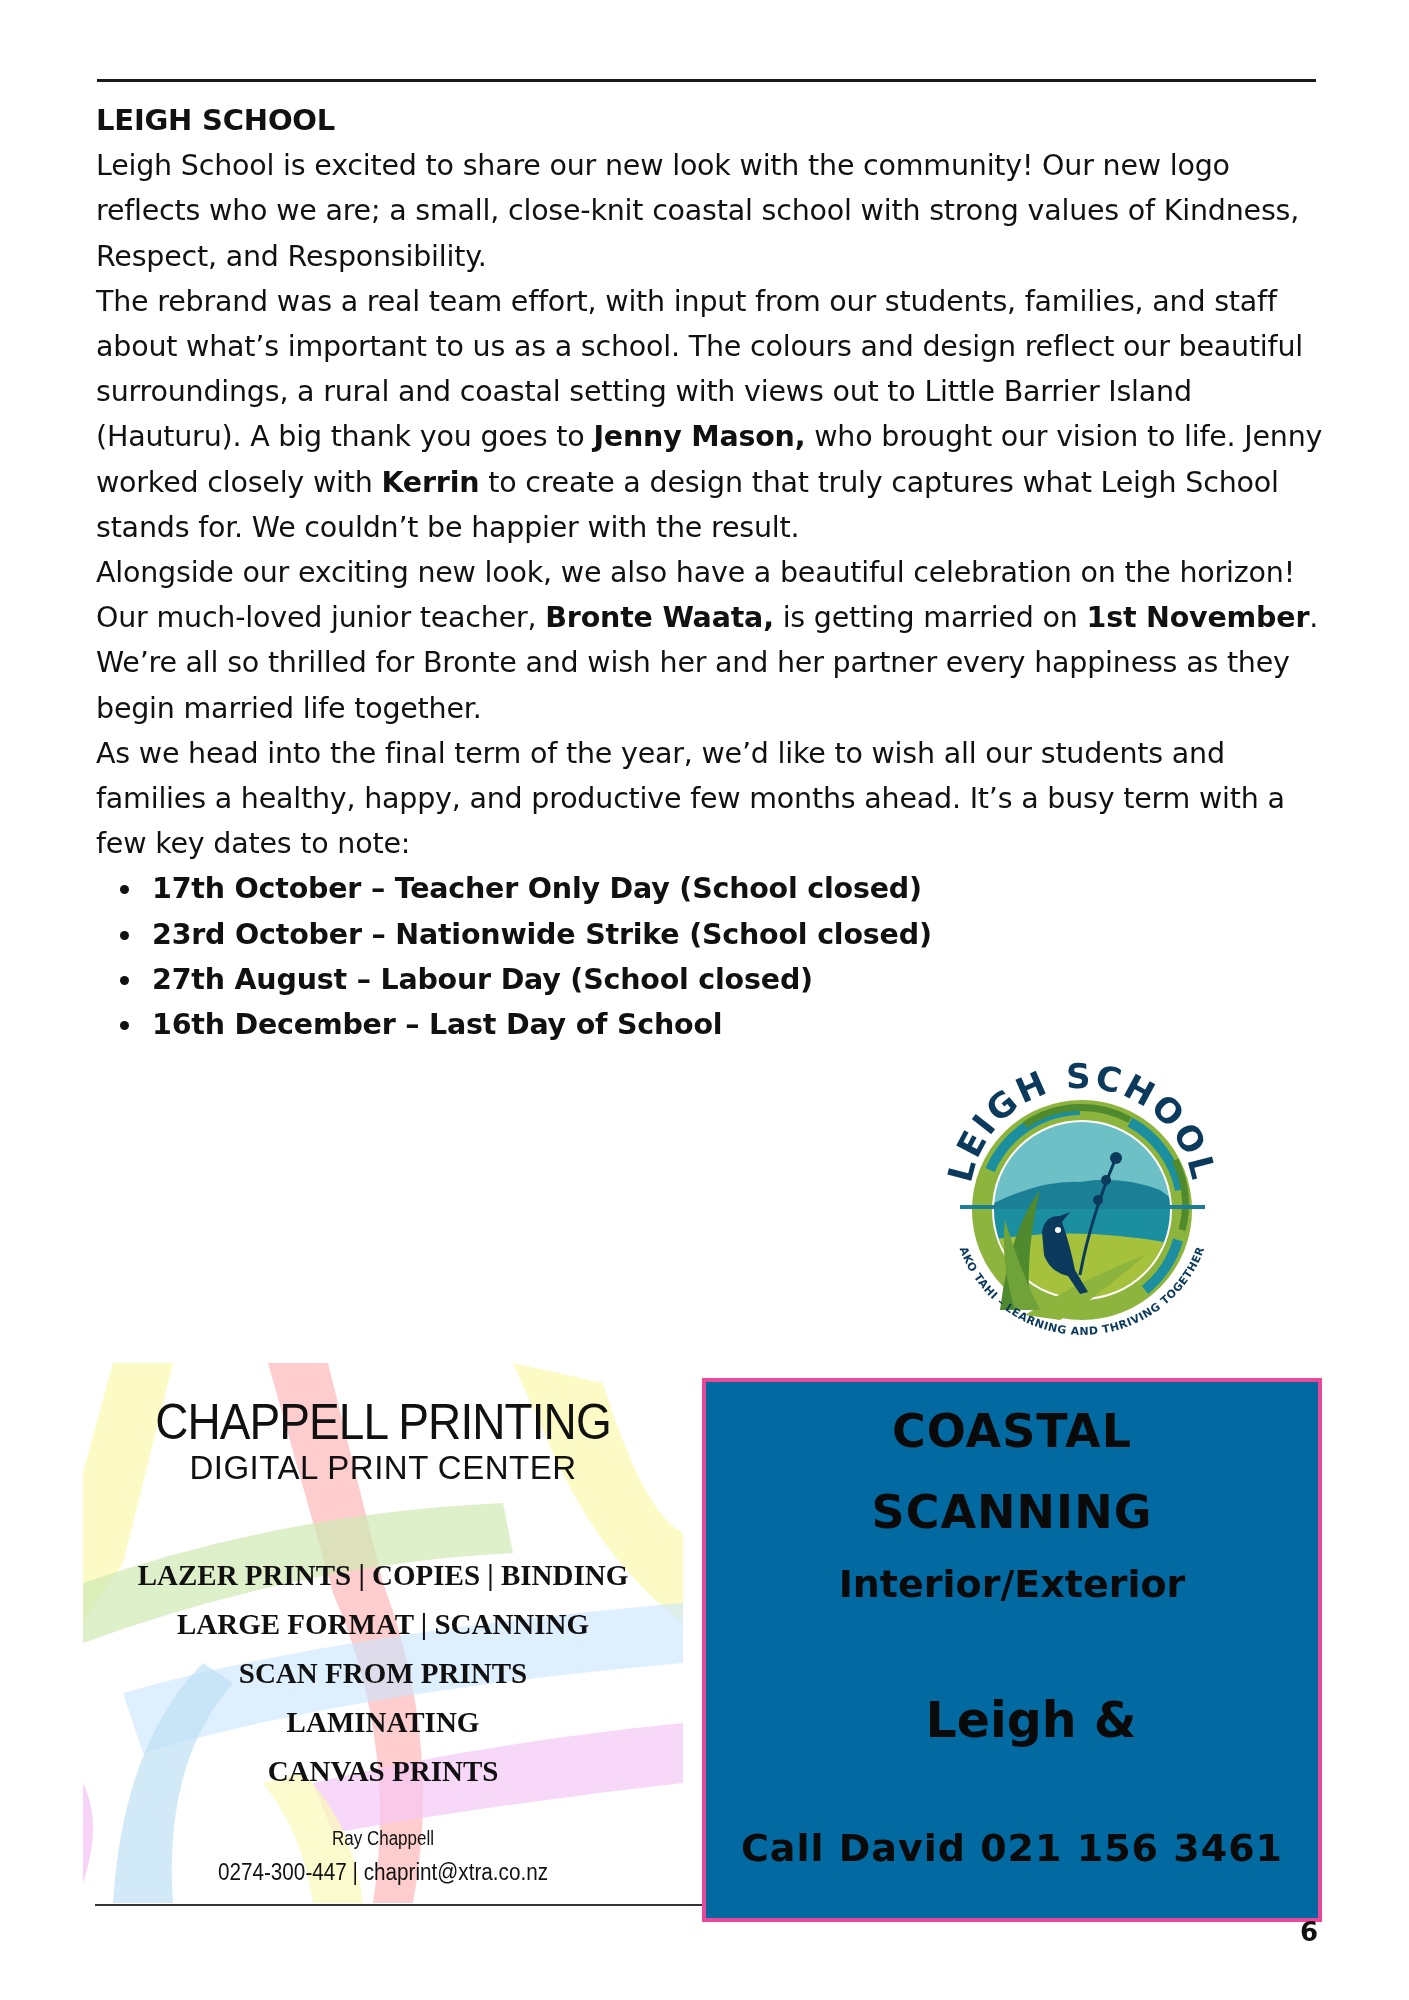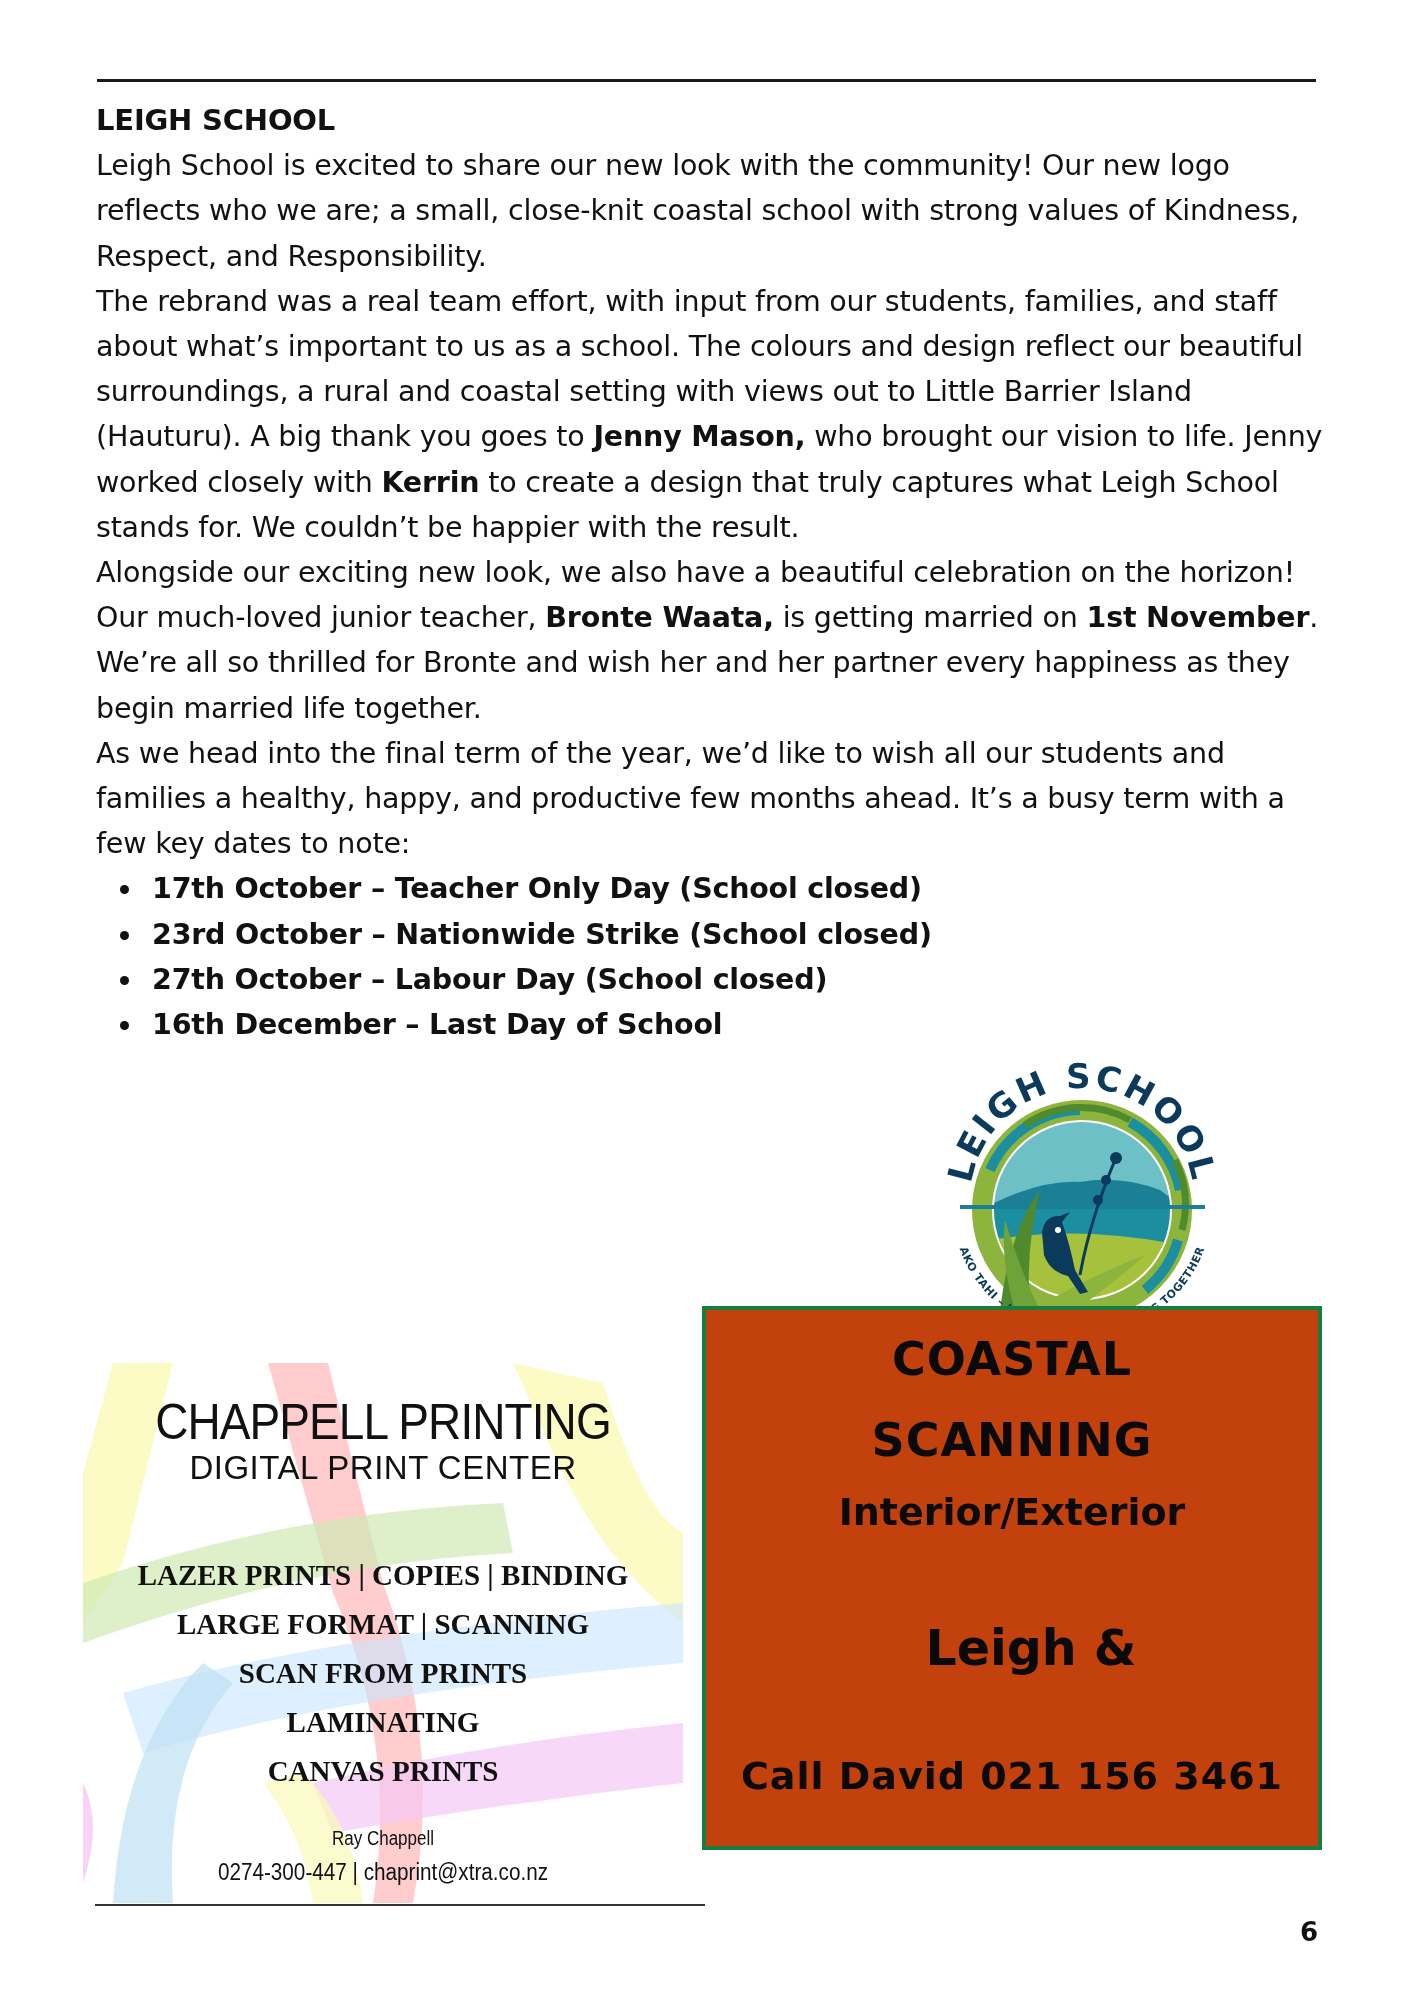--- a/index.html
+++ b/index.html
@@ -22,22 +22,22 @@
               background: #fff; }
   .chappell svg.bg { position: absolute; left: 0; top: 0; width: 100%; height: 100%; }
   .chappell .txt { position: absolute; left: 0; width: 100%; text-align: center; color: #111; }
   .ch-title { top: 30px; font-family: "Liberation Sans", sans-serif; font-size: 50px; letter-spacing: -1px; transform: scaleX(0.92); }
   .ch-sub { top: 86px; font-family: "Liberation Sans", sans-serif; font-size: 33px; letter-spacing: 0.5px; }
   .ch-svc { font-family: "Liberation Serif", serif; font-weight: bold; font-size: 29px; }
   .ch-name { top: 464px; font-family: "Liberation Sans", sans-serif; font-size: 20px; transform: scaleX(0.85); }
   .ch-contact { top: 496px; font-family: "Liberation Sans", sans-serif; font-size: 23px; transform: scaleX(0.9); }
   .bottom-rule { position: absolute; left: 95px; top: 1904px; width: 610px; height: 2px; background: #333; }
 
-  .coastal { position: absolute; left: 702px; top: 1306px; width: 612px; height: 536px;
-             border: 4px solid #15803d; background: #c2410c; box-sizing: content-box; }
+  .coastal { position: absolute; left: 702px; top: 1378px; width: 612px; height: 536px;
+             border: 4px solid #ec4899; background: #0369a1; box-sizing: content-box; }
   .coastal .ln { position: absolute; left: 0; width: 100%; text-align: center; font-weight: bold;
                  font-family: "DejaVu Sans", sans-serif; color: #0a0a0a; }
   .co-1 { top: 22px; font-size: 46px; letter-spacing: 1px; }
   .co-2 { top: 103px; font-size: 46px; letter-spacing: 1px; }
   .co-3 { top: 180px; font-size: 38px; }
   .co-4 { top: 310px; font-size: 49px; padding-left: 19px; }
   .co-5 { top: 376px; font-size: 38px; }
   .co-6 { top: 444px; font-size: 38px; letter-spacing: 1px; }
 
   .page-number { position: absolute; left: 1300px; top: 1917px; font-size: 26px; font-weight: bold; color: #111; }
@@ -49,21 +49,21 @@
 
 <div class="article">
   <div class="heading">LEIGH SCHOOL</div>
   <p>Leigh School is excited to share our new look with the community! Our new logo reflects who we are; a small, close-knit coastal school with strong values of Kindness, Respect, and Responsibility.</p>
   <p><span>The rebrand was a real team effort, with input from our students, families, and staff about what’s important to us as a school. The colours and design reflect our beautiful surroundings, a rural and coastal setting with views out to Little Barrier Island (Hauturu). A big thank you goes to </span><b>Jenny Mason,</b><span> who brought our vision to life. Jenny worked closely with </span><b>Kerrin</b><span> to create a design that truly captures what Leigh School stands for. We couldn’t be happier with the result.</span></p>
   <p><span>Alongside our exciting new look, we also have a beautiful celebration on the horizon! Our much-loved junior teacher, </span><b>Bronte Waata,</b><span> is getting married on </span><b>1st November</b><span>. We’re all so thrilled for Bronte and wish her and her partner every happiness as they begin married life together.</span></p>
   <p>As we head into the final term of the year, we’d like to wish all our students and families a healthy, happy, and productive few months ahead. It’s a busy term with a few key dates to note:</p>
   <ul class="dates">
     <li><span class="dot"></span><span>17th October – Teacher Only Day (School closed)</span></li>
     <li><span class="dot"></span><span>23rd October – Nationwide Strike (School closed)</span></li>
-    <li><span class="dot"></span><span>27th October – Labour Day (School closed)</span></li>
+    <li><span class="dot"></span><span>27th August – Labour Day (School closed)</span></li>
     <li><span class="dot"></span><span>16th December – Last Day of School</span></li>
   </ul>
 </div>
 
 <div class="logo">
   <svg viewBox="0 0 300 310" width="300" height="310">
     <defs>
       <path id="arcTop" d="M 40 160 A 112 112 0 0 1 264 160"></path>
       <path id="arcBottom" d="M 22 165 A 130 130 0 0 0 282 165"></path>
       <clipPath id="innerCircle">

